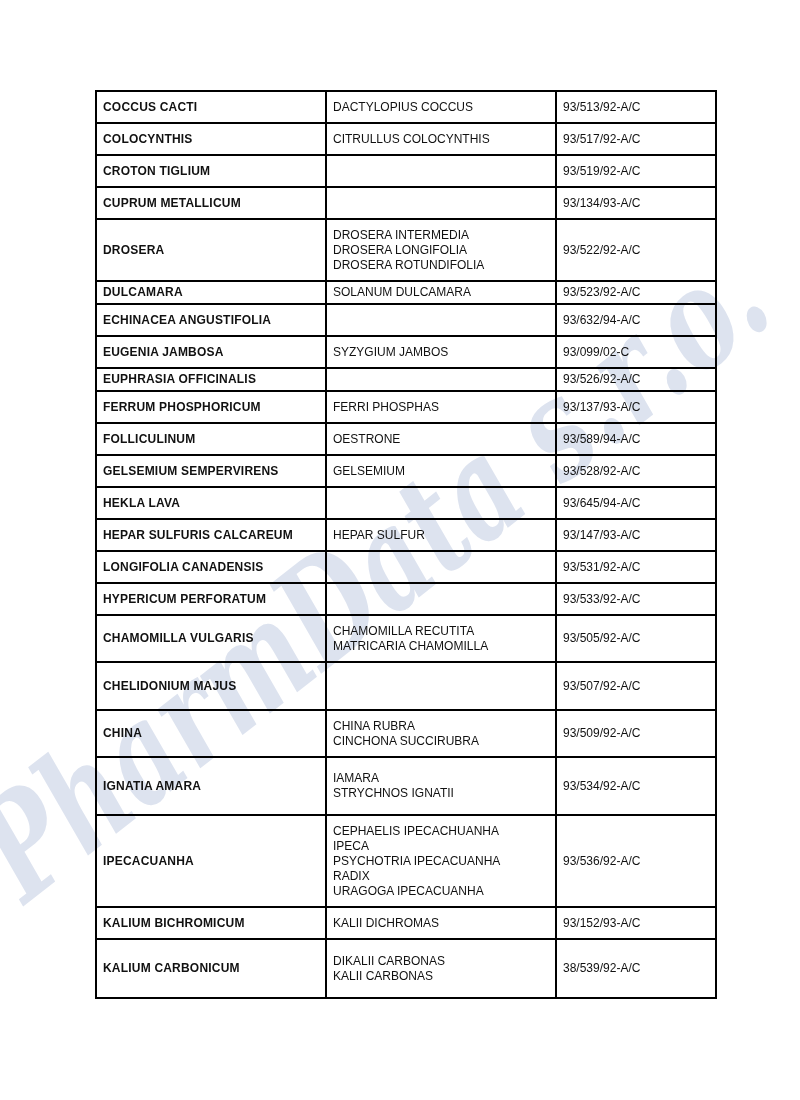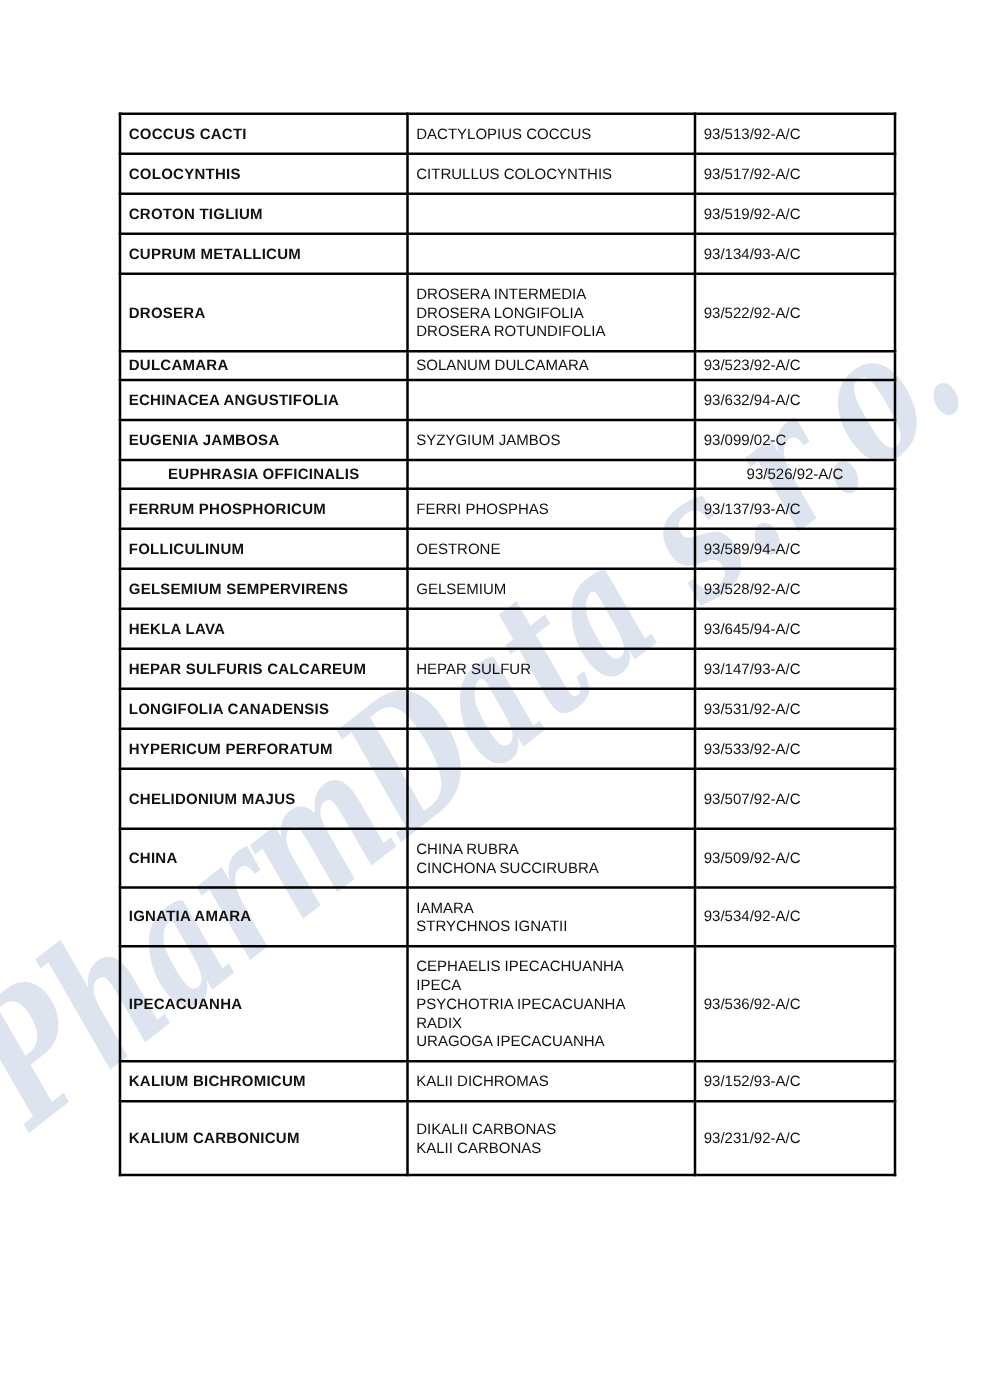--- a/index.html
+++ b/index.html
@@ -113,21 +113,21 @@
           <td class="cell-syn"></td>
           <td class="cell-code">93/632/94-A/C</td>
         </tr>
         <tr style="height: 32px; padding-left: 32px;">
           <td class="cell-name">EUGENIA JAMBOSA</td>
           <td class="cell-syn">
             <span class="syn-line">SYZYGIUM JAMBOS</span>
           </td>
           <td class="cell-code">93/099/02-C</td>
         </tr>
-        <tr style="height: 16px; text-align: center;">
+        <tr style="height: 16px;">
           <td class="cell-name">EUPHRASIA OFFICINALIS</td>
           <td class="cell-syn"></td>
           <td class="cell-code">93/526/92-A/C</td>
         </tr>
         <tr style="height: 32px;">
           <td class="cell-name">FERRUM PHOSPHORICUM</td>
           <td class="cell-syn">
             <span class="syn-line">FERRI PHOSPHAS</span>
           </td>
           <td class="cell-code">93/137/93-A/C</td>
@@ -160,35 +160,43 @@
         </tr>
         <tr style="height: 32px;">
           <td class="cell-name">LONGIFOLIA CANADENSIS</td>
           <td class="cell-syn"></td>
           <td class="cell-code">93/531/92-A/C</td>
         </tr>
         <tr style="height: 32px;">
           <td class="cell-name">HYPERICUM PERFORATUM</td>
           <td class="cell-syn"></td>
           <td class="cell-code">93/533/92-A/C</td>
+        </tr>
+        <tr style="height: 47px;">
+          <td class="cell-name">CHAMOMILLA VULGARIS</td>
+          <td class="cell-syn">
+            <span class="syn-line">CHAMOMILLA RECUTITA</span>
+            <span class="syn-line">MATRICARIA CHAMOMILLA</span>
+          </td>
+          <td class="cell-code">93/505/92-A/C</td>
         </tr>
         <tr style="height: 48px;">
           <td class="cell-name">CHELIDONIUM MAJUS</td>
           <td class="cell-syn"></td>
           <td class="cell-code">93/507/92-A/C</td>
         </tr>
         <tr style="height: 47px; padding-left: 21px;">
           <td class="cell-name">CHINA</td>
           <td class="cell-syn">
             <span class="syn-line">CHINA RUBRA</span>
             <span class="syn-line">CINCHONA SUCCIRUBRA</span>
           </td>
           <td class="cell-code">93/509/92-A/C</td>
         </tr>
-        <tr style="height: 47px;">
+        <tr style="height: 58px;">
           <td class="cell-name">IGNATIA AMARA</td>
           <td class="cell-syn">
             <span class="syn-line">IAMARA</span>
             <span class="syn-line">STRYCHNOS IGNATII</span>
           </td>
           <td class="cell-code">93/534/92-A/C</td>
         </tr>
         <tr style="height: 92px;">
           <td class="cell-name">IPECACUANHA</td>
           <td class="cell-syn">
@@ -206,18 +214,18 @@
             <span class="syn-line">KALII DICHROMAS</span>
           </td>
           <td class="cell-code">93/152/93-A/C</td>
         </tr>
         <tr style="height: 59px;">
           <td class="cell-name">KALIUM CARBONICUM</td>
           <td class="cell-syn">
             <span class="syn-line">DIKALII CARBONAS</span>
             <span class="syn-line">KALII CARBONAS</span>
           </td>
-          <td class="cell-code">93/231/92-A/C</td>
+          <td class="cell-code">38/539/92-A/C</td>
         </tr>
       </tbody>
   </table>
 
 </div>
 
 </body></html>

